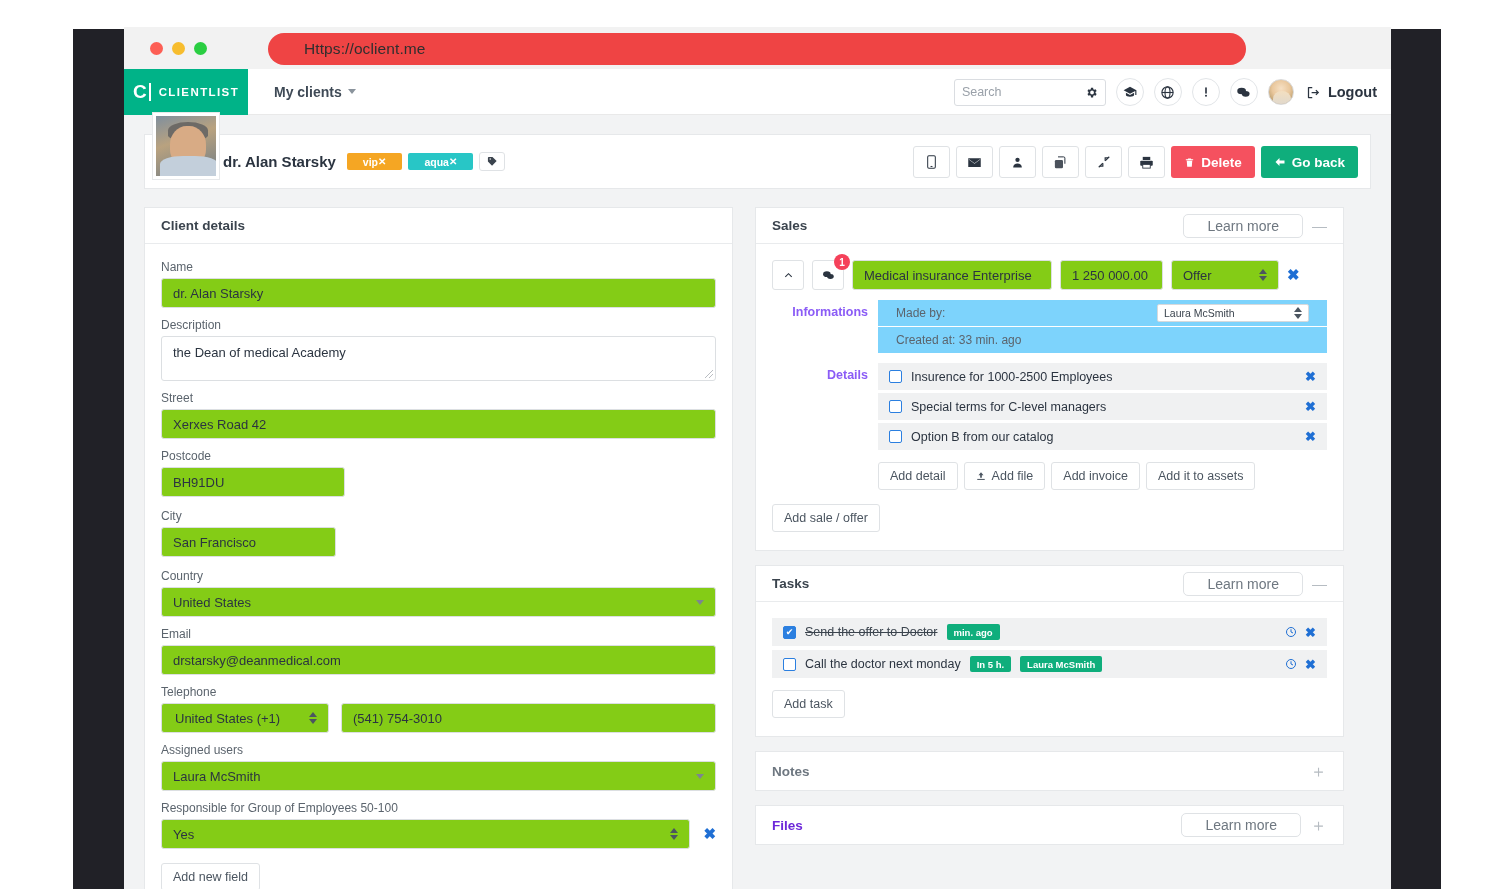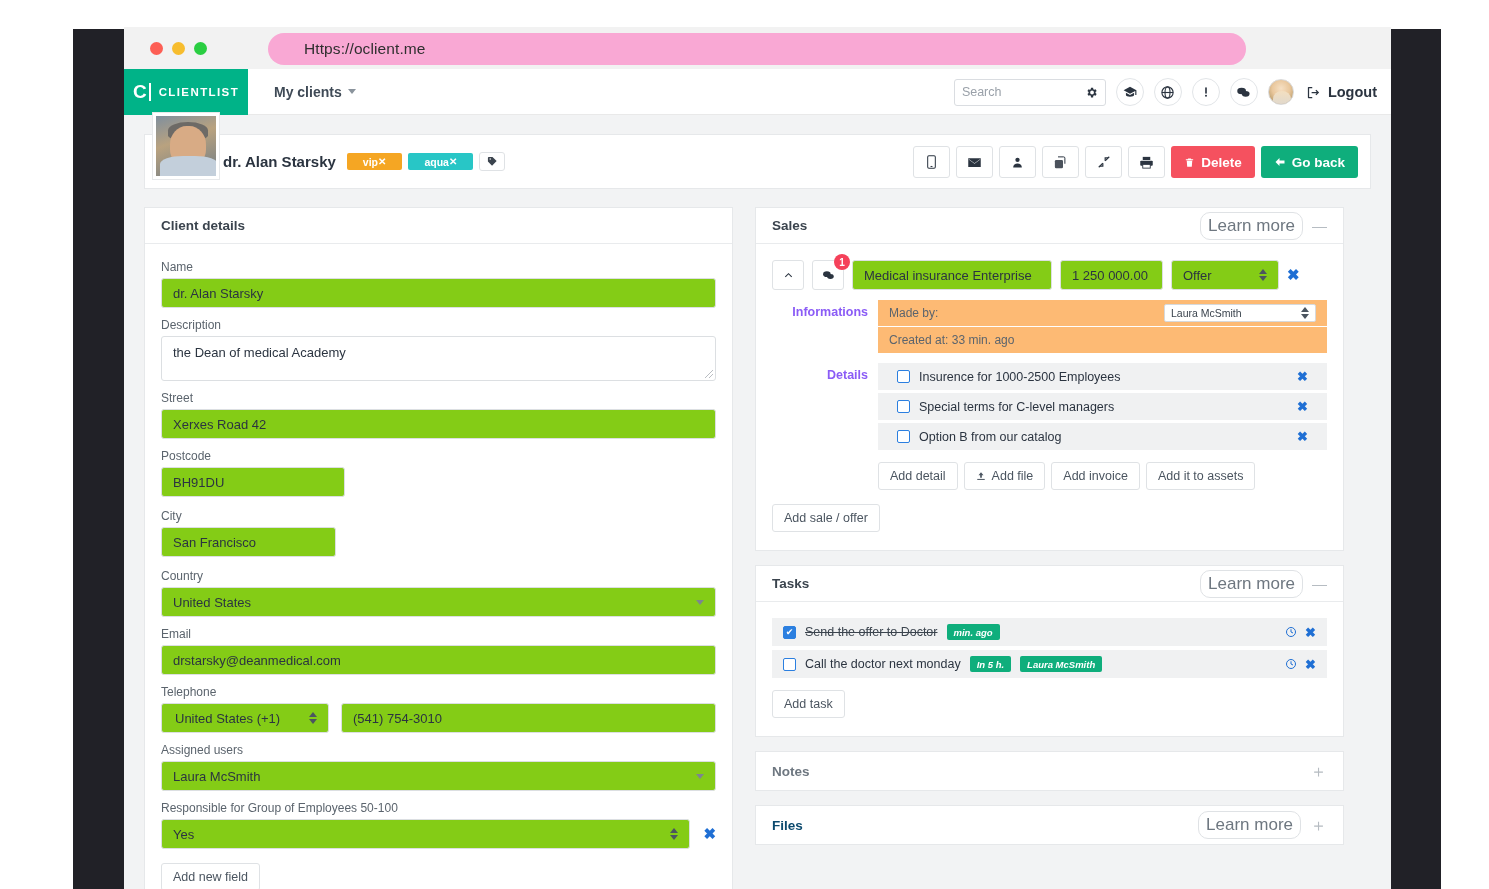--- a/index.html
+++ b/index.html
@@ -29,21 +29,21 @@
     position: relative;
   }
   .dots { display: flex; gap: 9px; margin-left: 14px; }
   .dot { width: 13px; height: 13px; border-radius: 50%; }
   .dot.red { background: #fd5f55; }
   .dot.yellow { background: #f7bd2e; }
   .dot.green { background: #2ace42; }
   .urlbar {
     position: absolute; left: 144px; top: 6px;
     width: 978px; height: 32px;
-    background: #f9a8d4; border-radius: 16px;
+    background: #ef4444; border-radius: 16px;
     display: flex; align-items: center; padding-left: 36px;
     font-size: 15.5px; color: #2f2f2f;
     letter-spacing: 0.1px;
   }
   
   .navbar {
     height: 46px; background: #ffffff;
     border-bottom: 1px solid #e9e9e9;
     display: flex; align-items: center;
     position: relative;
@@ -151,22 +151,22 @@
   .cols { display:flex; gap:22px; }
   .col-left { width: 589px; }
   .col-right { width: 589px; }
   .card-head {
     height: 36px; display:flex; align-items:center; padding: 0 16px;
     border-bottom: 1px solid #e9ebed; justify-content: space-between;
   }
   .card-title { font-size: 13.5px; color:#3b444e; font-weight:600; }
   .head-right { display:flex; align-items:center; gap:9px; }
   .learn-more {
-    font-size:17px;color:#6e7780;border:1px solid #dfe2e5;border-radius:10px;
-    padding: 3px 7px; background:#fff;
+    font-size:14px;color:#6e7780;border:1px solid #dfe2e5;border-radius:5px;
+    padding: 3px 23px; background:#fff;
   }
   .mini-ico { color:#b6bcc2; font-size:15px; line-height:1; }
   .card-body { padding: 16px 16px 18px 16px; }
   
   .f-label { font-size: 12px; color:#5b646d; margin-bottom: 4px; display:block; }
   .f-input {
     width:100%; height:30px; border:1px solid #dcdfe2; border-radius:3px;
     background:#84cc16; font-size: 13px; color:#2b3440;
     padding: 0 11px; display:flex; align-items:center;
   }
@@ -224,49 +224,49 @@
     position:absolute; top:-7px; right:-7px; min-width:16px;height:16px;border-radius:50%;
     background:#f5415a;color:#fff;font-size:10px;font-weight:700;
     display:flex;align-items:center;justify-content:center;
   }
   .sale-name { width:200px; }
   .sale-amount { width:103px; justify-content:flex-start; }
   .sale-stage { width:108px; }
   .info-label { width:96px; text-align:right; font-size:12.5px; color:#8b5cf6; font-weight:700; padding-top:5px; }
   .info-block { flex:1; }
   .info-line {
-    background:#fdba74; height:26px; display:flex; align-items:center;
-    padding: 0 11px; font-size:12px; color:#5b646d; margin-bottom: 1px;
+    background:#7dd3fc; height:26px; display:flex; align-items:center;
+    padding: 0 18px; font-size:12px; color:#5b646d; margin-bottom: 1px;
     justify-content: space-between;
     text-align: right;
   }
   .inline-select {
     width:152px;height:18px;background:#fff;border:1px solid #d6d9dc;border-radius:2px;
     display:flex;align-items:center;padding:0 6px;font-size:10.5px;color:#3b444e;
   }
   .detail-line {
     background:#f0f1f2; height:27px; display:flex; align-items:center;
-    padding: 0 19px; font-size:12.5px; color:#2b3440; margin-bottom: 3px;
+    padding: 0 11px; font-size:12.5px; color:#2b3440; margin-bottom: 3px;
     gap:9px;
   }
   .cb-blue {
     width:13px;height:13px;border:1.6px solid #2b7fe0;border-radius:2px;background:#fff;flex:none;
   }
   .cb-blue.checked { background:#2b7fe0; display:flex;align-items:center;justify-content:center;color:#fff;font-size:9px; }
   .row-x { margin-left:auto; color:#1f6fd4; font-size:13px; font-weight:700; }
   .btn-group { display:flex; gap:6px; margin-top: 12px; }
   
   .task-line {
     background:#f0f1f2; height:28px; display:flex; align-items:center;
     padding: 0 11px; font-size:12.5px; color:#2b3440; gap:9px; margin-bottom: 4px;
   }
   .task-done { text-decoration: line-through; color:#3b444e; }
   .chip {
     height:16px;padding:0 7px;border-radius:2px;background:#0fae7c;color:#fff;
-    font-size:9.5px;font-weight:700;display:flex;align-items:center;font-style:italic;
+    font-size:9.5px;font-weight:700;display:flex;align-items:center;
   }
   .task-icons { margin-left:auto; display:flex; align-items:center; gap:8px; }
   .clock-ico { color:#1f6fd4; font-size:12px; }
   
   .panel-collapsed {
     height: 40px; display:flex; align-items:center; justify-content:space-between;
     padding: 0 16px; background:#fff; border:1px solid #e6e8ea; margin-top: 14px;
   }
   .plus-ico { color:#b6bcc2; font-size:17px; line-height:1; }
   svg { display:block; }
@@ -669,21 +669,21 @@
               </div>
             </div>
           </div>
 
           <div class="panel-collapsed">
             <span class="card-title" style="color:#6e7780">Notes</span>
             <span class="plus-ico">＋</span>
           </div>
 
           <div class="panel-collapsed">
-            <span class="card-title" style="color:#0c4a6e">Files</span>
+            <span class="card-title" style="color:#6d28d9">Files</span>
             <span class="head-right">
               <span class="learn-more">Learn more</span>
               <span class="plus-ico">＋</span>
             </span>
           </div>
 
         </div>
       </div>
     </div>
   </div>

